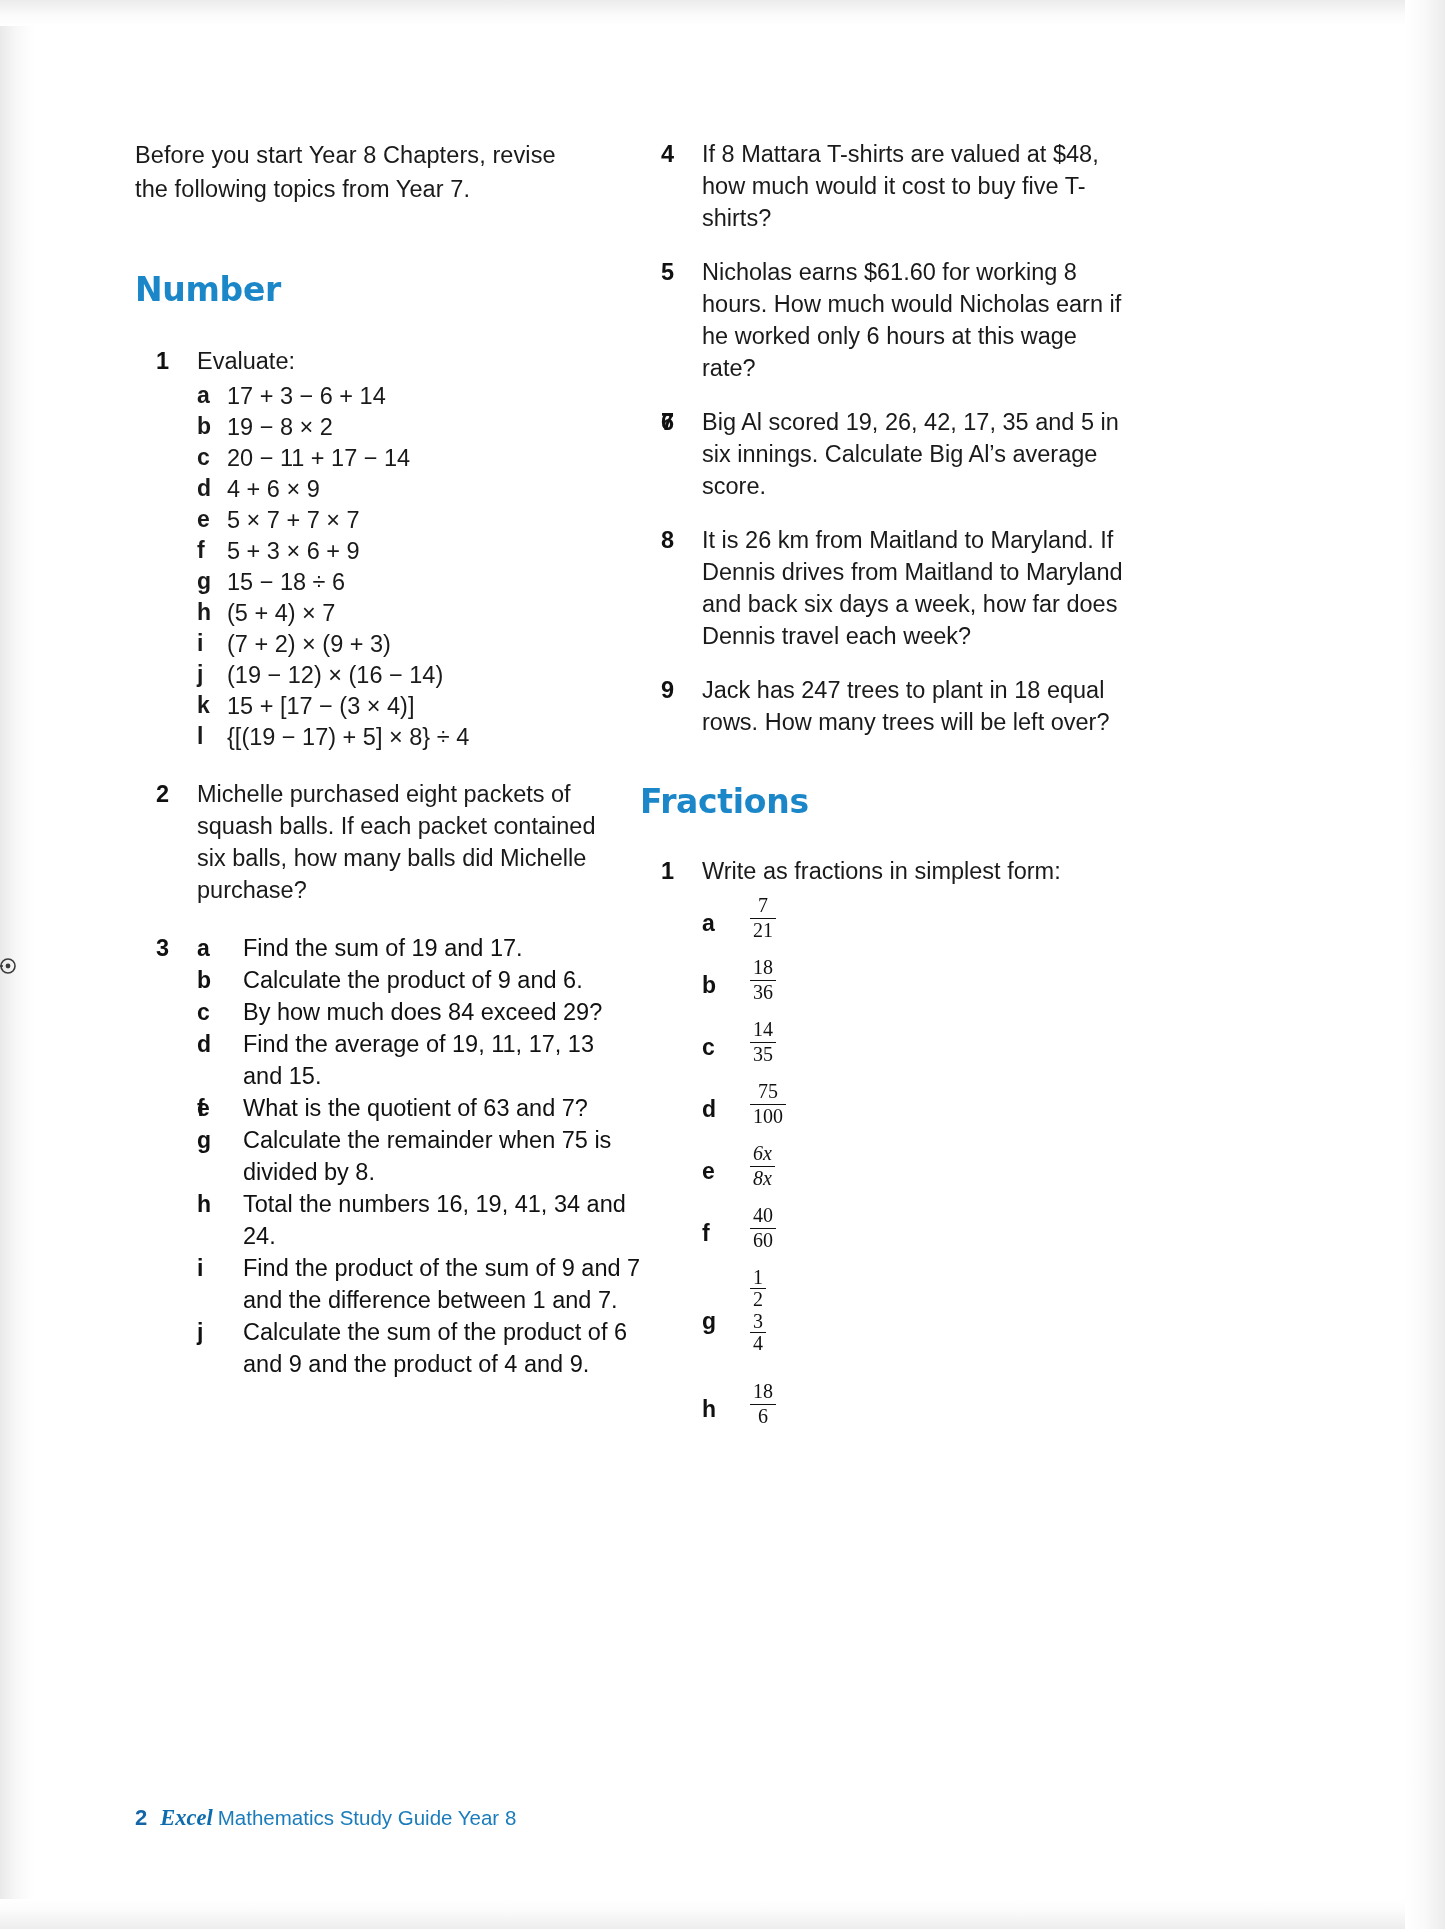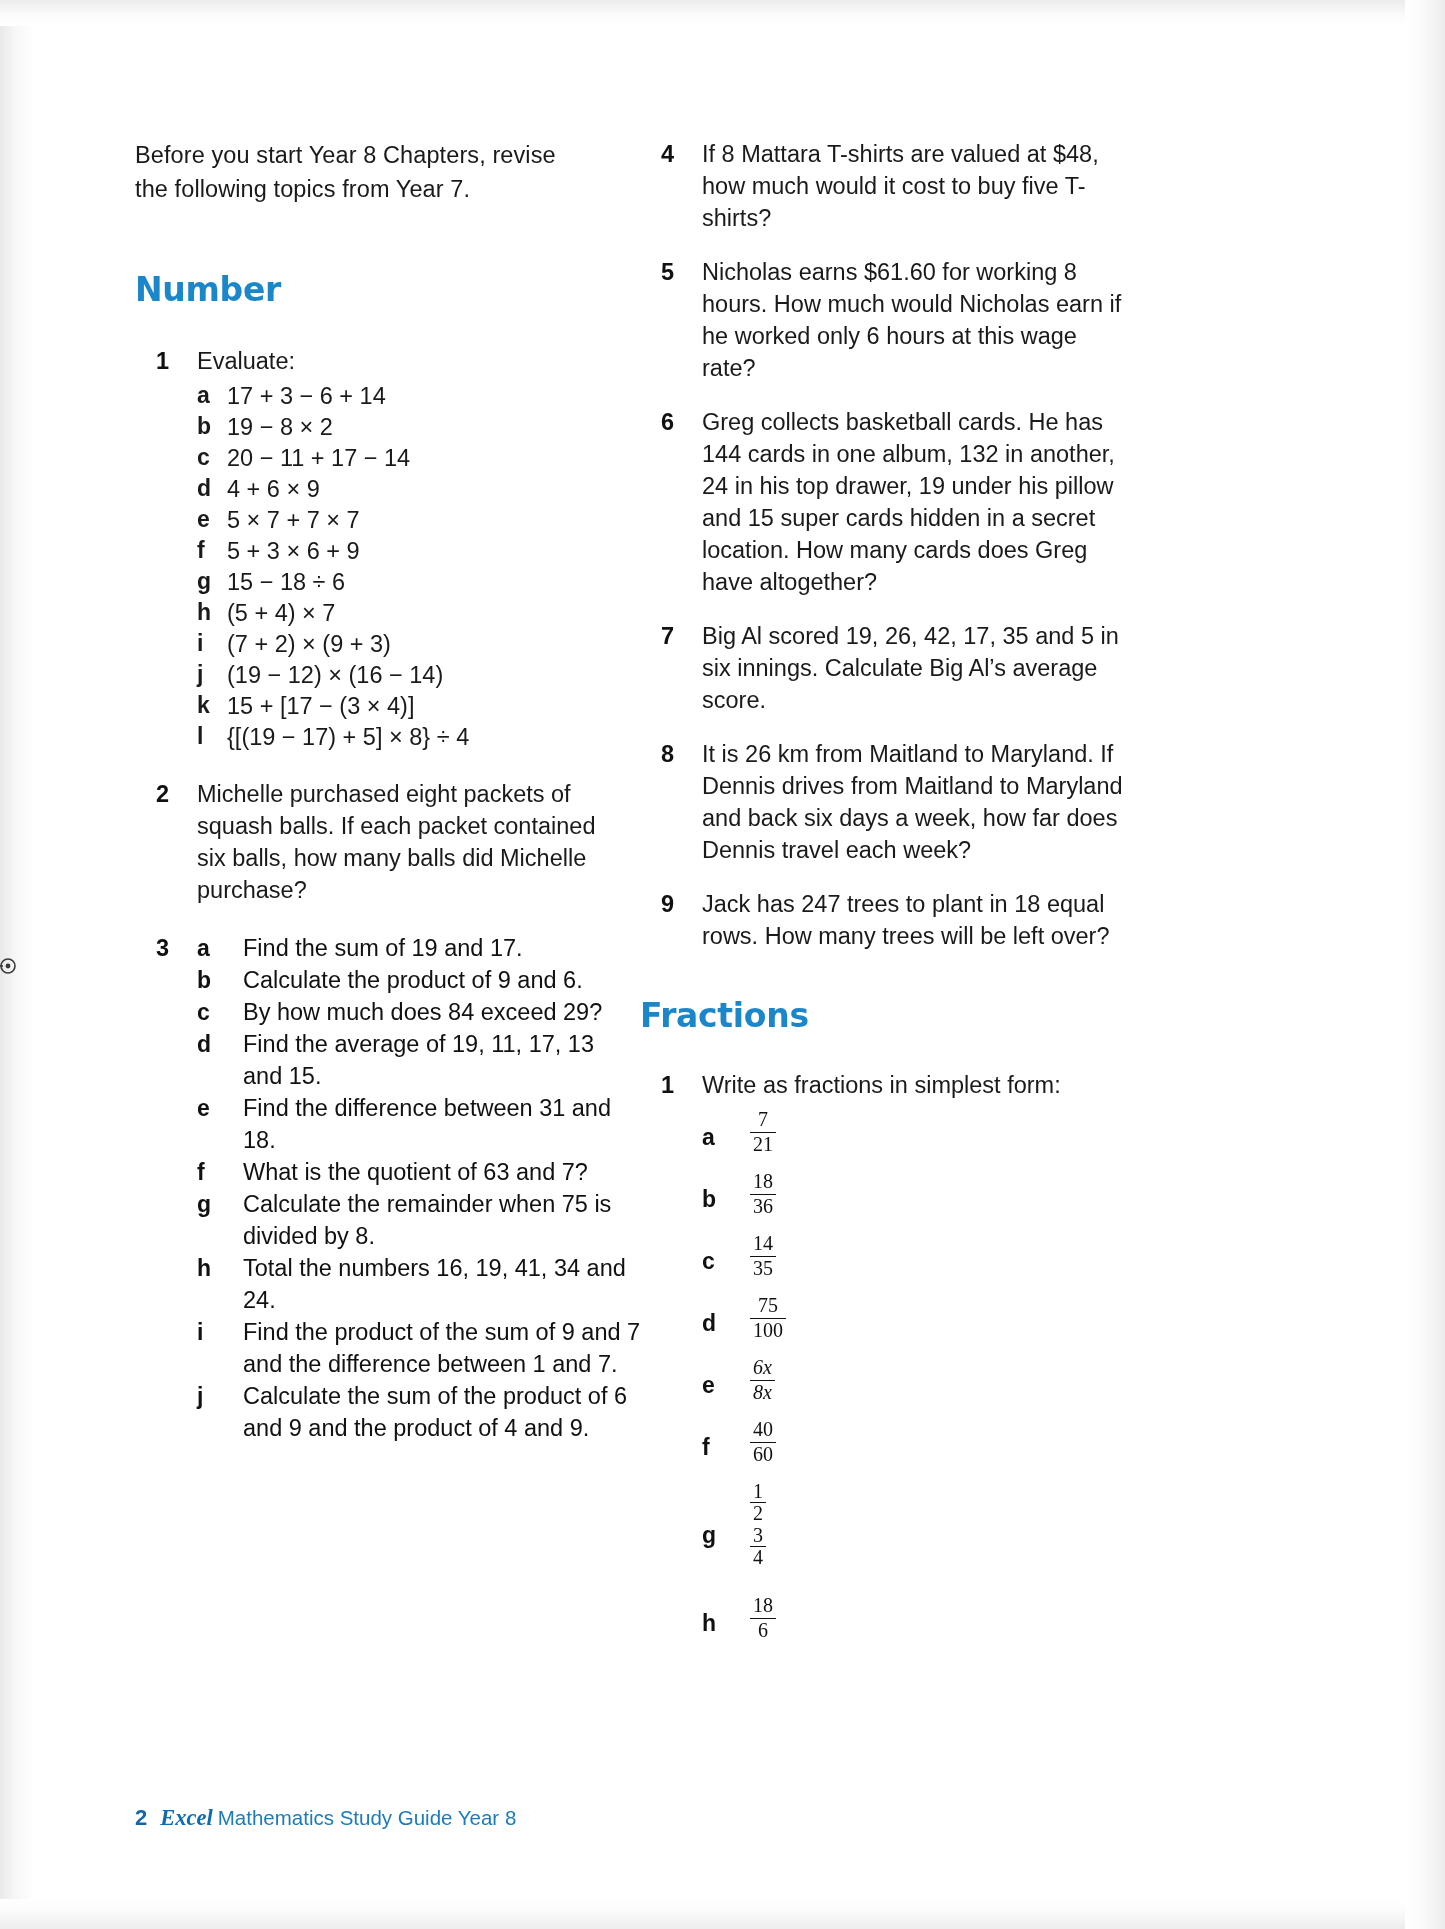--- a/index.html
+++ b/index.html
@@ -342,21 +342,20 @@
           <div class="q3row">
             <span class="q3letter">c</span>
             <div class="q3text">By how much does 84 exceed 29?</div>
           </div>
           <div class="q3row">
             <span class="q3letter">d</span>
             <div class="q3text">Find the average of 19, 11, 17, 13 and 15.</div>
           </div>
           <div class="q3row">
             <span class="q3letter">e</span>
-            <div class="q3text">Find the difference between 31 and 18.</div>
           </div>
           <div class="q3row">
             <span class="q3letter">f</span>
             <div class="q3text">What is the quotient of 63 and 7?</div>
           </div>
           <div class="q3row">
             <span class="q3letter">g</span>
             <div class="q3text">Calculate the remainder when 75 is divided by 8.</div>
           </div>
           <div class="q3row">
@@ -383,21 +382,20 @@
         <div class="qbody w-right">If 8 Mattara T-shirts are valued at $48, how much would it cost to buy five T-shirts?</div>
       </div>
 
       <div class="qrow" style="margin-top:22px;">
         <div class="qnum">5</div>
         <div class="qbody w-right">Nicholas earns $61.60 for working 8 hours. How much would Nicholas earn if he worked only 6 hours at this wage rate?</div>
       </div>
 
       <div class="qrow" style="margin-top:22px;">
         <div class="qnum">6</div>
-        <div class="qbody w-right">Greg collects basketball cards. He has 144 cards in one album, 132 in another, 24 in his top drawer, 19 under his pillow and 15 super cards hidden in a secret location. How many cards does Greg have altogether?</div>
       </div>
 
       <div class="qrow" style="margin-top:22px;">
         <div class="qnum">7</div>
         <div class="qbody w-right">Big Al scored 19, 26, 42, 17, 35 and 5 in six innings. Calculate Big Al’s average score.</div>
       </div>
 
       <div class="qrow" style="margin-top:22px;">
         <div class="qnum">8</div>
         <div class="qbody w-right" style="width:440px;">It is 26 km from Maitland to Maryland. If Dennis drives from Maitland to Maryland and back six days a week, how far does Dennis travel each week?</div>

